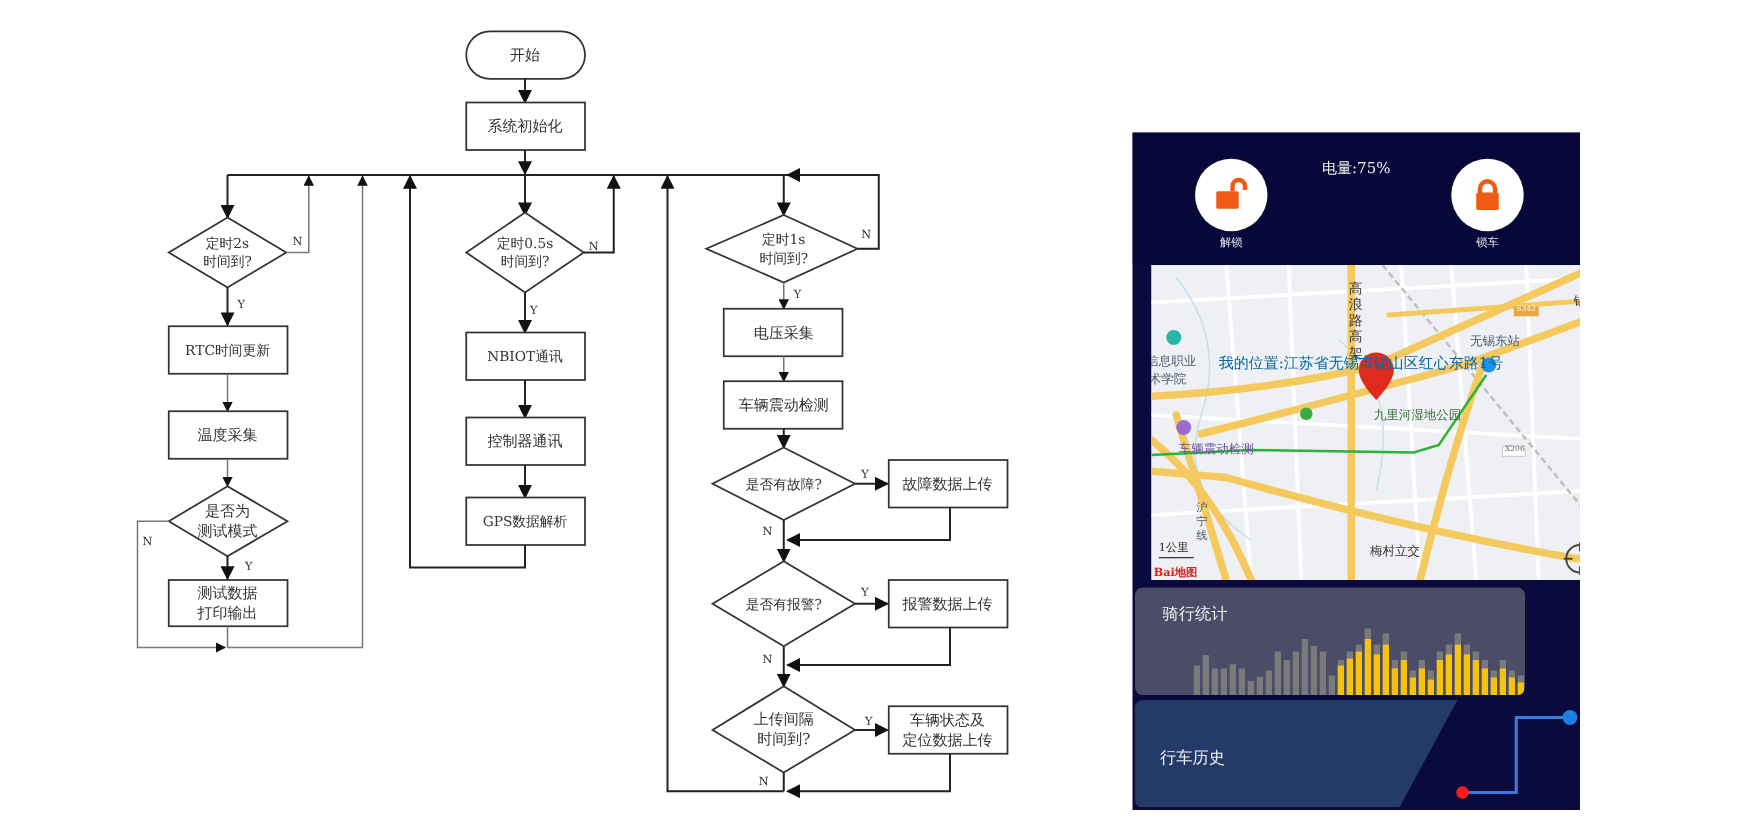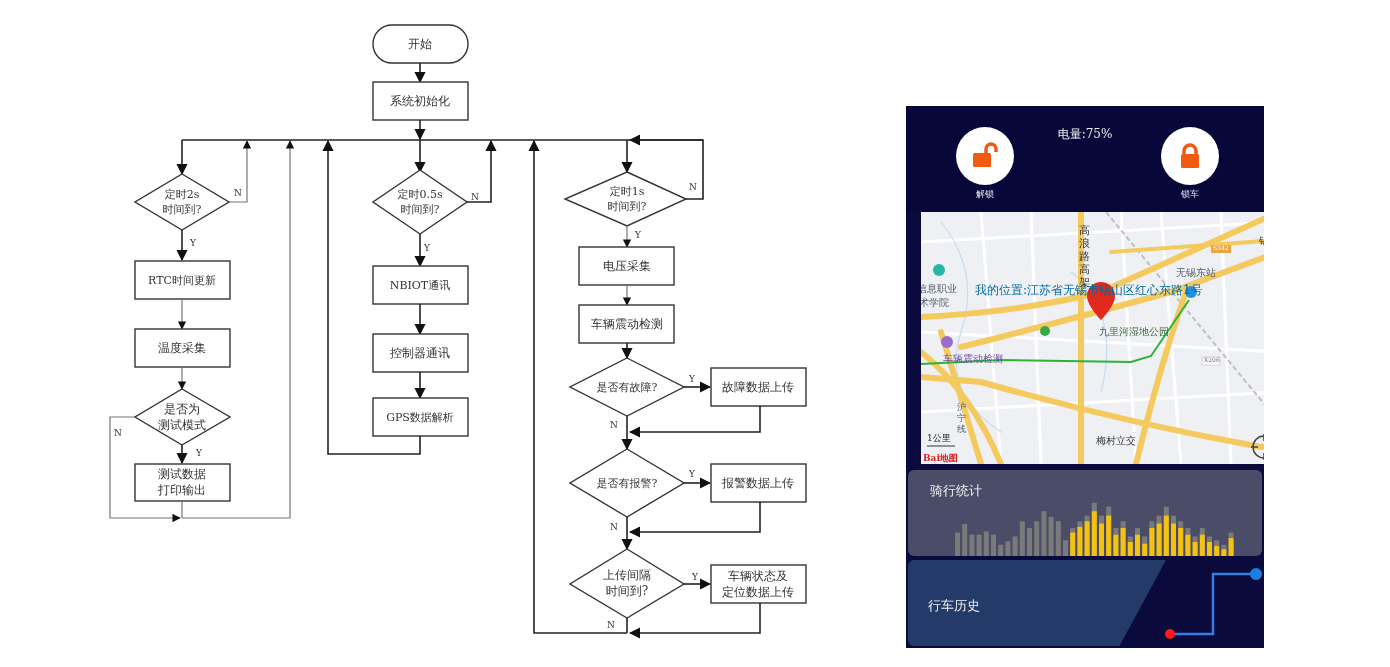--- a/index.html
+++ b/index.html
@@ -17,21 +17,21 @@
   .circle-btn { position: absolute; top: 21px; width: 58px; height: 58px; border-radius: 50%;
                 background: #ffffff; display: flex; align-items: center; justify-content: center; cursor: pointer; }
   .btn-label { position: absolute; top: 82px; width: 58px; text-align: center; color: #e8e8f0; font-size: 9px; }
   .battery { position: absolute; top: 20px; left: 0; width: 358px; text-align: center; color: #f0f0f0; font-size: 12px; }
 
   .map { position: absolute; left: 15px; top: 106px; width: 358px; height: 252px; background: #eef0f3; overflow: hidden; }
   .map svg { position: absolute; left: 0; top: 0; }
   .map-text { position: absolute; font-size: 10px; color: #4a5a6a; white-space: nowrap; }
   .loc-text { position: absolute; left: 54px; top: 70px; font-size: 12px; color: #0369a1; white-space: nowrap; }
 
-  .stats { position: absolute; left: 2px; top: 364px; width: 354px; height: 86px; background: #4b4d68;
+  .stats { position: absolute; left: 2px; top: 364px; width: 312px; height: 86px; background: #4b4d68;
            border-radius: 6px; overflow: hidden; }
   .stats-title { position: absolute; left: 22px; top: 12px; font-size: 13px; color: #f0f0f0; }
   .stats svg { position: absolute; left: 0; top: 0; }
 
   .history { position: absolute; left: 2px; top: 454px; width: 356px; height: 87px; }
   .history-panel { position: absolute; left: 0; top: 0; width: 258px; height: 86px; background: #243a68;
                    clip-path: polygon(0 0, 100% 0, 82% 100%, 0 100%); border-radius: 6px 0 0 6px; }
   .history-title { position: absolute; left: 20px; top: 37px; font-size: 13px; color: #f0f0f0; }
   .history svg { position: absolute; left: 0; top: 0; }
 </style>

